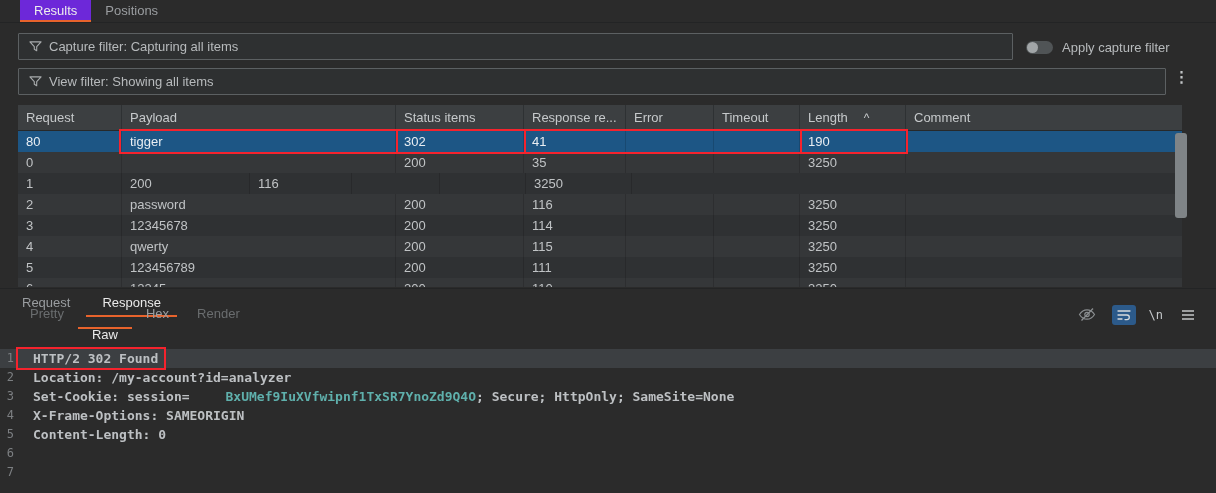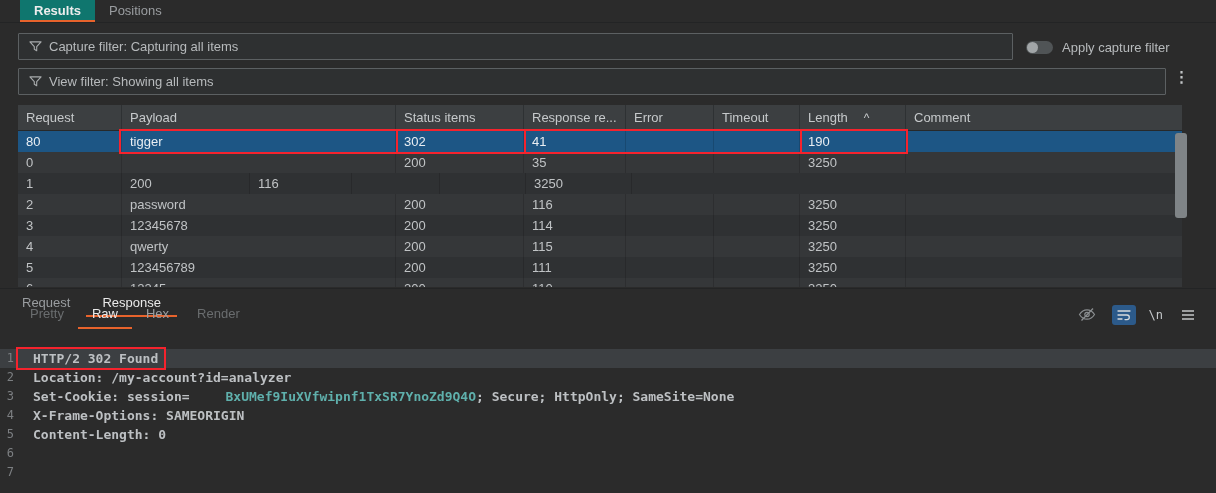--- a/index.html
+++ b/index.html
@@ -3,21 +3,21 @@
 <meta charset="utf-8">
 <style>
   * { margin:0; padding:0; box-sizing:border-box; }
   html,body { width:1216px; height:493px; overflow:hidden; }
   body { background:#2b2b2b; font-family:"Liberation Sans",sans-serif; color:#bfc2c4; }
   .app { position:relative; width:1216px; height:493px; background:#2b2b2b; }
 
   
   .top-tabs { position:absolute; top:0; left:0; right:0; height:23px; display:flex; padding-left:20px; border-bottom:1px solid #232425; }
   .ttab { padding:0 14px; line-height:21px; font-size:13px; color:#9a9da0; }
-  .ttab.selected { color:#ededed; background:#0f766e; border-bottom:2px solid var(--accent-orange);font-weight:bold; }
+  .ttab.selected { color:#ededed; background:#6d28d9; border-bottom:2px solid var(--accent-orange); }
 
   
   .filter-box { position:absolute; height:27px; border:1px solid #5c6062; border-radius:1px; display:flex; align-items:center; gap:7px; padding:0 10px; font-size:13px; color:#b7babc; background:#2e3031; }
   #capture-box { left:18px; top:33px; width:995px; }
   #view-box { left:18px; top:68px; width:1148px; }
   .toggle { position:absolute; left:1026px; top:41px; width:27px; height:13px; border-radius:7px; background:#505456; }
   .toggle .knob { position:absolute; left:1px; top:1px; width:11px; height:11px; border-radius:50%; background:#a2a6a8; }
   #apply-label { position:absolute; left:1062px; top:40px; font-size:13px; color:#b7babc; }
   #kebab { position:absolute; left:1174px; top:70px; font-size:15px; font-weight:bold; color:#c2c5c7; line-height:13px; }
 
@@ -40,21 +40,21 @@
   
   .msg-tabs { position:absolute; top:288px; left:0; right:0; height:29px; display:flex; padding-left:6px; border-top:1px solid #232425; }
   .mtab { padding:0 16px; line-height:27px; font-size:13px; color:#9a9da0; }
   .mtab.selected { color:#e9e9e9; border-bottom:2px solid var(--accent-orange); }
 
   
   .ed-toolbar { position:absolute; top:300px; left:0; right:0; height:29px; display:flex; align-items:stretch; padding-left:16px; }
   .sub { padding:0 14px; line-height:27px; font-size:13px; }
   .sub.disabled { color:#6a6d6f; }
   .sub.normal { color:#9b9ea0; }
-  .sub.selected { color:#eaeaea; border-bottom:2px solid var(--accent-orange); }
+  .sub.selected { color:#eaeaea; border-bottom:2px solid var(--accent-orange);margin-top:21px; }
   .ed-icons { margin-left:auto; display:flex; align-items:center; gap:13px; padding-right:16px; }
   .icon-btn { display:flex; align-items:center; justify-content:center; width:24px; height:20px; border-radius:3px; }
   .icon-btn.active { background:#2c5a8a; }
   .nl-btn { font-family:"DejaVu Sans Mono",monospace; font-size:12px; color:#c6c9cb; }
 
   
   .editor { position:absolute; top:346px; left:0; right:0; bottom:0; padding-top:3px; font-family:"DejaVu Sans Mono",monospace; font-size:13px; }
   .eline { display:flex; height:19px; line-height:19px; }
   .eline.caret { background:#3c3f42; }
   .gutter { flex:none; width:14px; text-align:right; color:#7c7f82; font-size:12px; }

